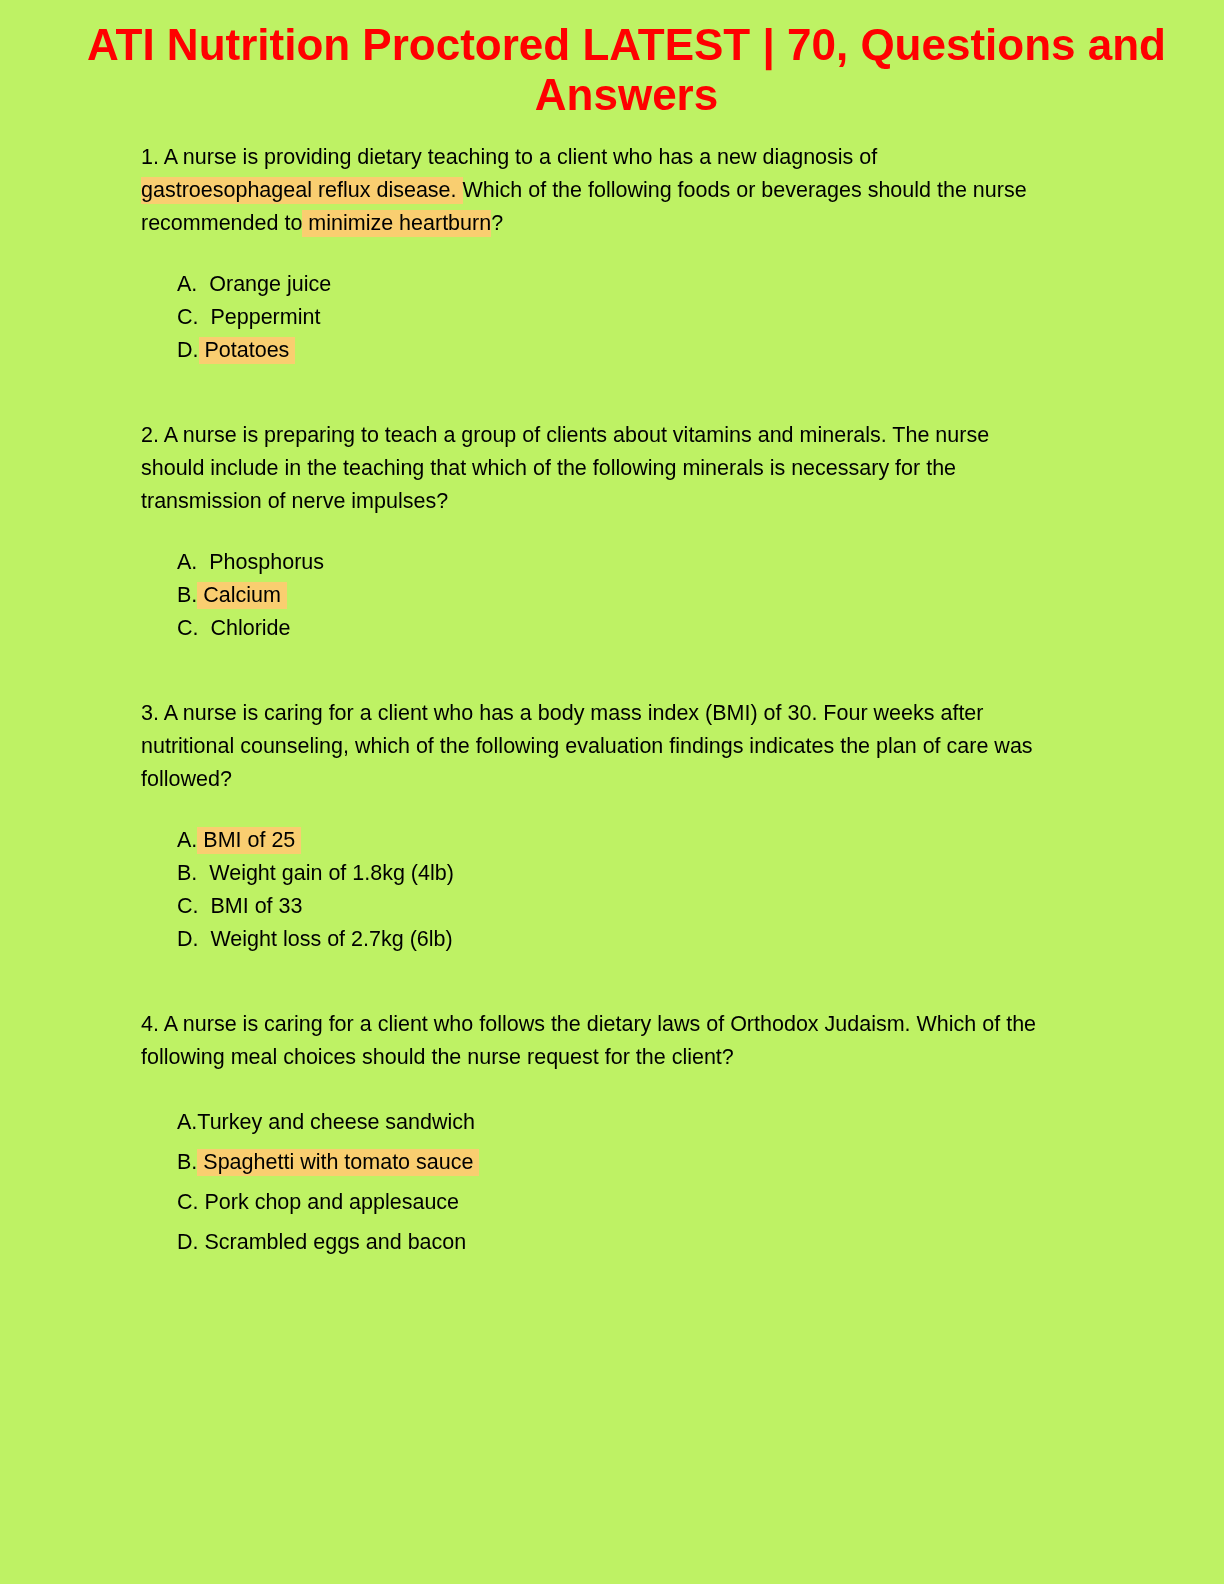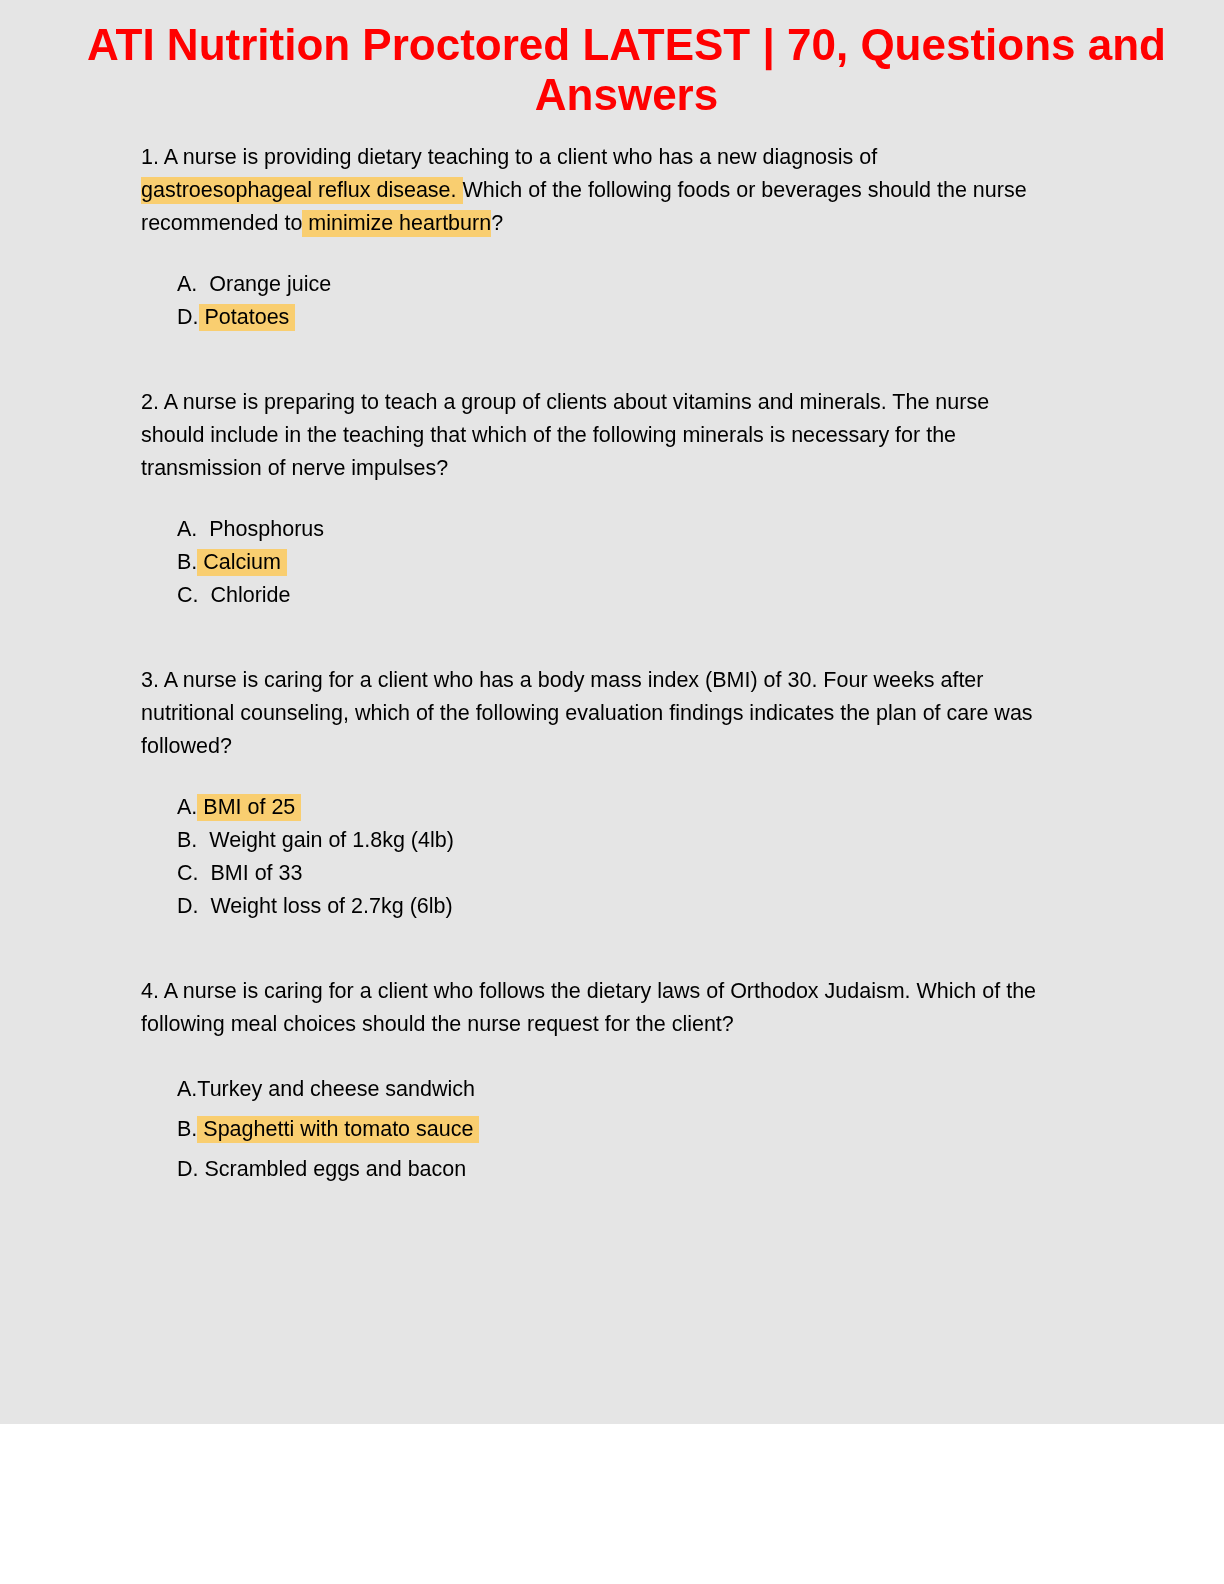--- a/index.html
+++ b/index.html
@@ -10,23 +10,23 @@
   body {
     width: 1224px;
     height: 1584px;
     font-family: "Liberation Sans", sans-serif;
     color: #000000;
     overflow: hidden;
   }
 
   .page {
     width: 1224px;
-    height: 1424px;
+    height: 1584px;
     position: relative;
-    background: #e5e5e5;
+    background: #bef264;
     box-sizing: border-box;
     padding-left: 29px;
   }
 
   
   .doc-title {
     color: #ff0000;
     font-weight: bold;
     font-size: 44px;
     line-height: 50px;
@@ -87,20 +87,21 @@
 <div class="page">
 
   <h1 class="doc-title">ATI Nutrition Proctored LATEST | 70, Questions and Answers</h1>
 
   <div class="content">
 
     <div class="qblock">
       <p class="stem"><span>1. A nurse is providing dietary teaching to a client who has a new diagnosis of </span><span class="hl">gastroesophageal reflux disease. </span><span>Which of the following foods or beverages should the nurse recommended to</span><span class="hl"> minimize heartburn</span><span>?</span></p>
       <ul class="options">
         <li><span>A.</span><span>  Orange juice</span></li>
+        <li><span>C.</span><span>  Peppermint</span></li>
         <li><span>D.</span><span class="hl"> Potatoes </span></li>
       </ul>
     </div>
 
     <div class="gap-md"></div>
 
     <div class="qblock">
       <p class="stem">2. A nurse is preparing to teach a group of clients about vitamins and minerals. The nurse should include in the teaching that which of the following minerals is necessary for the transmission of nerve impulses?</p>
       <ul class="options">
         <li><span>A.</span><span>  Phosphorus</span></li>
@@ -121,18 +122,19 @@
       </ul>
     </div>
 
     <div class="gap-md"></div>
 
     <div class="qblock">
       <p class="stem">4. A nurse is caring for a client who follows the dietary laws of Orthodox Judaism. Which of the following meal choices should the nurse request for the client?</p>
       <ul class="options loose">
         <li><span>A.</span><span>Turkey and cheese sandwich</span></li>
         <li><span>B.</span><span class="hl"> Spaghetti with tomato sauce </span></li>
+        <li><span>C.</span><span> Pork chop and applesauce</span></li>
         <li><span>D.</span><span> Scrambled eggs and bacon</span></li>
       </ul>
     </div>
 
   </div>
 </div>
 
 </body></html>

